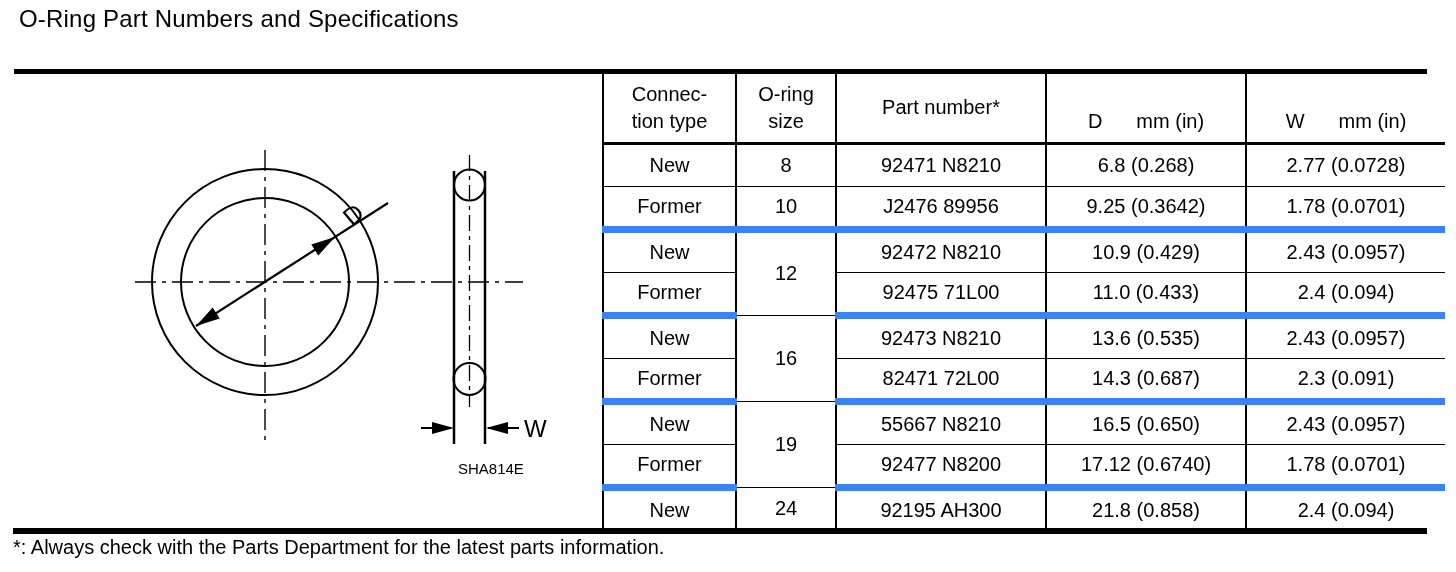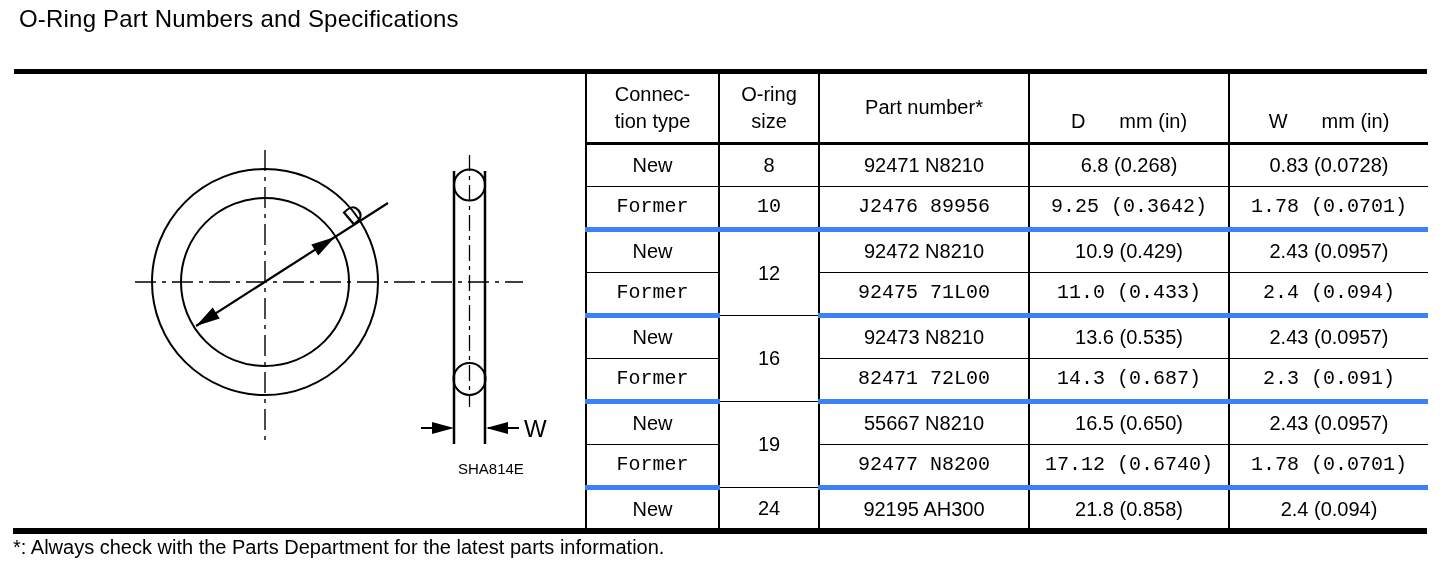--- a/index.html
+++ b/index.html
@@ -6,28 +6,28 @@
   body{width:1456px;height:572px;position:relative;overflow:hidden;
        font-family:"Liberation Sans","DejaVu Sans",sans-serif;color:#000;}
   .abs{position:absolute;}
   .title{left:19px;top:5px;font-size:24px;letter-spacing:.2px;}
   .rule{background:#000;}
   .rule-top{left:14px;top:69px;width:1413px;height:5px;}
   .rule-bottom{left:13px;top:528px;width:1414px;height:6px;}
   .footnote{left:13px;top:536px;font-size:20px;}
 
   table.spec{border-collapse:collapse;table-layout:fixed;position:absolute;
-             left:585px;top:74px;font-size:20px;}
+             left:602px;top:74px;font-size:20px;}
   table.spec th,table.spec td{border-left:2px solid #000;text-align:center;
              vertical-align:middle;padding:0;font-weight:400;}
   tr.hdr{height:69px;}
   tr.hdr th{border-bottom:3px solid #000;white-space:pre-line;line-height:27px;}
   tr.datarow{height:43px;}
   tr.thin td{border-bottom:1px solid #000;}
-  tr.thick td{border-bottom:5px solid #3b82f6;font-family:Liberation Mono, monospace;}
+  tr.thick td{border-bottom:7px solid #3b82f6;}
   td.size-span{border-bottom:3px solid #000;}
   tr.last td{border-bottom:0;}
   .unit{margin-left:34px;}
 
   svg text{font-family:"Liberation Sans","DejaVu Sans",sans-serif;fill:#000;}
 </style>
 </head>
 <body>
 
 <div class="abs title">O-Ring Part Numbers and Specifications</div>
@@ -83,21 +83,21 @@
     <th>
       <span>W</span><span class="unit">mm (in)</span>
     </th>
   </tr>
 
   <tr class="datarow thin">
     <td>New</td>
     <td>8</td>
     <td>92471 N8210</td>
     <td>6.8 (0.268)</td>
-    <td>0.83 (0.0728)</td>
+    <td>2.77 (0.0728)</td>
   </tr>
   <tr class="datarow thick">
     <td>Former</td>
     <td>10</td>
     <td>J2476 89956</td>
     <td>9.25 (0.3642)</td>
     <td>1.78 (0.0701)</td>
   </tr>
 
   <tr class="datarow thin">

